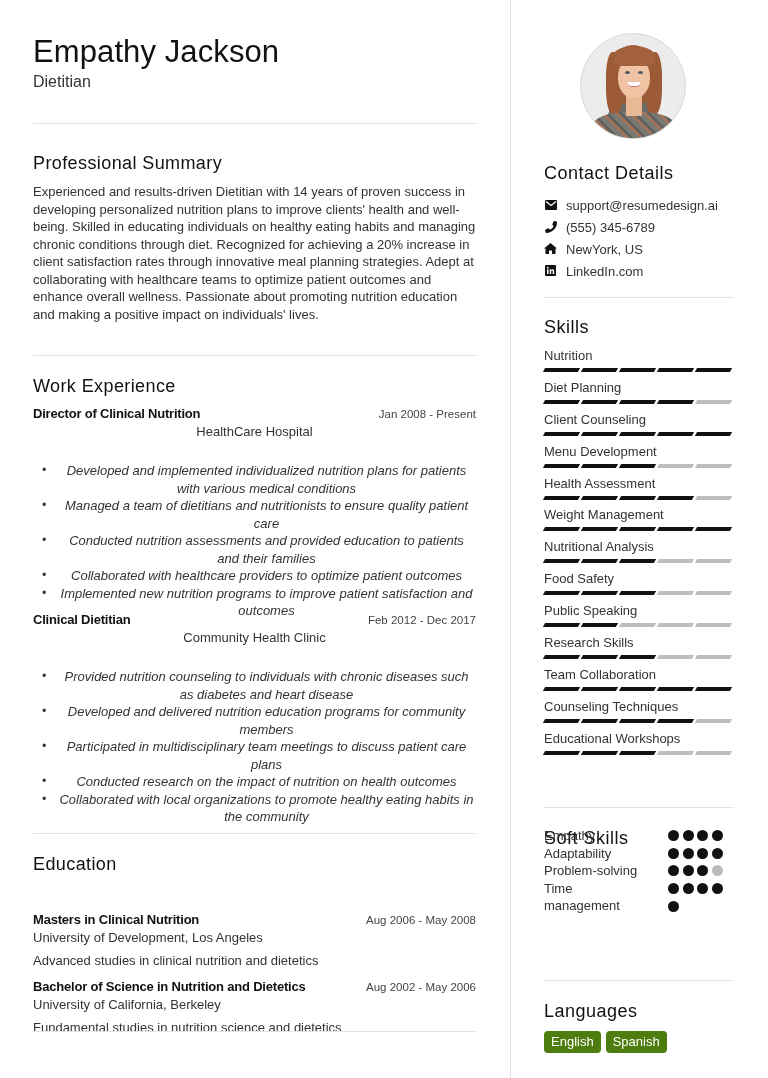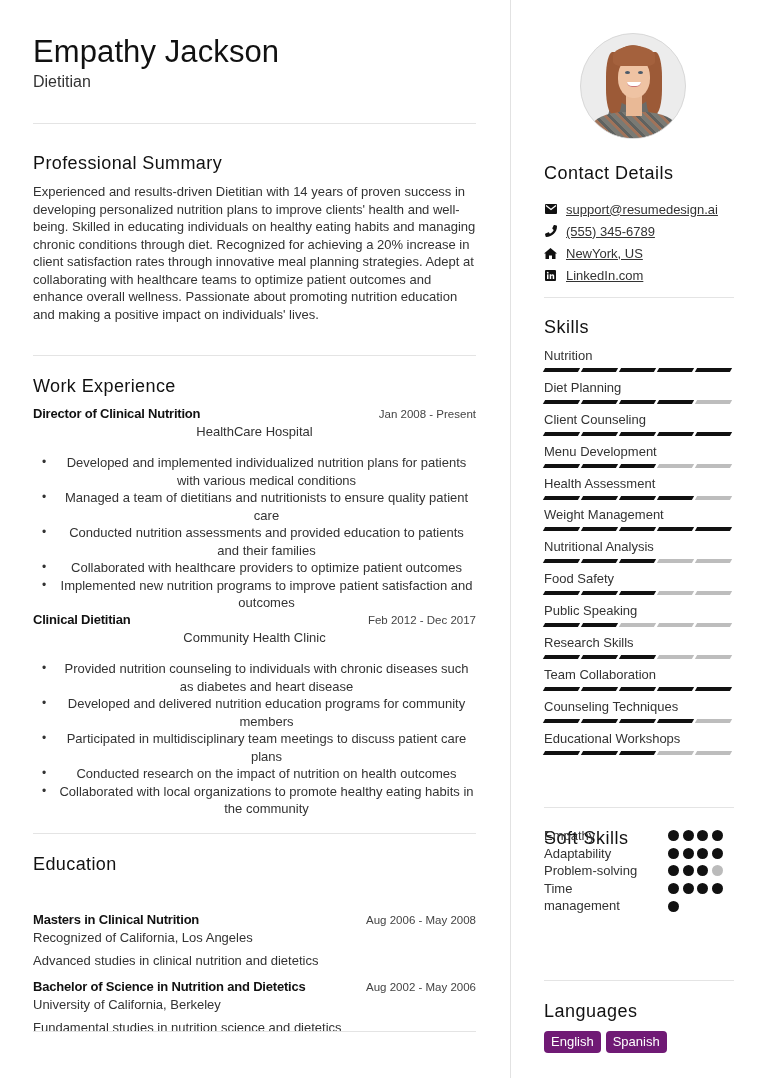--- a/index.html
+++ b/index.html
@@ -16,21 +16,21 @@
   .hr { height: 1px; background: #e4e4e4; position: absolute; left: 0; width: 443px; }
 
   .section-title { position: absolute; left: 0; font-size: 18px; font-weight: 500; color: #111; letter-spacing: 0.4px; }
   .summary { position: absolute; left: 0; top: 183px; width: 443px; font-size: 13px; line-height: 17.5px; color: #333; }
 
   .job { position: absolute; left: 0; width: 443px; text-align: center; }
   .job-head { display: flex; justify-content: space-between; align-items: baseline; }
   .job-role { font-size: 13px; font-weight: 700; color: #111; letter-spacing: -0.2px; }
   .job-date { font-size: 11.5px; color: #444; }
   .job-org { font-size: 13px; color: #333; margin-top: 3px; }
-  .bullets { list-style: none; margin-top: 15px; padding-left: 24px; }
+  .bullets { list-style: none; margin-top: 23px; padding-left: 24px; font-style: italic; }
   .bullets li { position: relative; font-size: 13px; line-height: 17.5px; color: #333; }
   .bullets li::before { content: "•"; position: absolute; left: -15px; top: 0; font-size: 12px; color: #333; }
 
   .edu { position: absolute; left: 0; width: 443px; margin-top: 28px; }
   .edu-desc { font-size: 13px; color: #333; margin-top: 8px; }
 
   .photo { position: absolute; left: 36px; top: 33px; width: 106px; height: 106px; border-radius: 50%;
            background: radial-gradient(circle at 50% 35%, #f0c6a8 0 18%, transparent 19%),
                        radial-gradient(ellipse at 50% 40%, #9a5b3a 0 34%, transparent 35%),
                        radial-gradient(ellipse at 50% 105%, #6b6b68 0 38%, transparent 39%),
@@ -42,39 +42,39 @@
   .photo .hair-t { position: absolute; left: 32px; top: 12px; width: 42px; height: 20px; border-radius: 50% 50% 20% 20%; background: #a4613d; }
   .photo .shirt { position: absolute; left: 10px; top: 78px; width: 86px; height: 40px; border-radius: 40% 40% 0 0; background: repeating-linear-gradient(45deg,#7a7a74 0 4px,#a0735a 4px 7px,#5f6260 7px 10px); }
   .photo .neck { position: absolute; left: 45px; top: 60px; width: 16px; height: 22px; background: #e9b996; }
   .photo .smile { position: absolute; left: 46px; top: 48px; width: 14px; height: 5px; border-radius: 0 0 8px 8px; background: #fff; border-bottom: 1px solid #c77; }
   .photo .eye { position: absolute; top: 37px; width: 5px; height: 3px; border-radius: 50%; background: #4a5a6a; }
 
   .side-title { position: absolute; left: 0; font-size: 18px; font-weight: 500; color: #111; letter-spacing: 0.5px; }
   .side-hr { position: absolute; left: 0; width: 190px; height: 1px; background: #e4e4e4; }
 
   .contact { position: absolute; left: 0; top: 198px; }
-  .contact-row { display: flex; align-items: center; height: 22px; font-size: 13px; color: #333; text-decoration: underline; }
+  .contact-row { display: flex; align-items: flex-start; height: 22px; font-size: 13px; color: #333; }
   .contact-row .ic { width: 13px; height: 13px; margin-right: 9px; display: inline-flex; align-items: center; justify-content: center; }
 
   .skills { position: absolute; left: 0; top: 348px; width: 190px; }
   .skill { height: 31.9px; }
   .skill-name { font-size: 13px; color: #333; line-height: 16px; }
   .skill-bar { display: flex; gap: 3px; margin-top: 4px; }
   .seg { width: 35px; height: 4px; transform: skewX(-30deg); background: #111; }
   .seg.off { background: #bdbdbd; }
 
   .soft { position: absolute; left: 0; top: 827px; width: 190px; }
   .soft-row { position: relative; display: flex; font-size: 13px; color: #333; }
   .soft-name { width: 124px; line-height: 17.5px; }
   .dots { position: relative; width: 56px; height: 17px; }
   .dot { position: absolute; width: 11px; height: 11px; border-radius: 50%; background: #111; top: 3px; }
   .dot.off { background: #bbb; }
 
   .langs { position: absolute; left: 0; top: 1031px; display: flex; gap: 5px; }
-  .lang { background: #701a75; color: #fff; font-size: 13px; padding: 3px 7px 4px; border-radius: 4px; }
+  .lang { background: #4d7c0f; color: #fff; font-size: 13px; padding: 3px 7px 4px; border-radius: 4px; }
 </style>
 </head>
 <body>
 
 <div class="page">
 
   <div class="main">
     <div class="name">Empathy Jackson</div>
     <div class="job-title">Dietitian</div>
     <div class="hr" style="top:123px"></div>
@@ -117,21 +117,21 @@
 
     <div class="hr" style="top:833px"></div>
 
     <div class="section-title" style="top:854px">Education</div>
 
     <div class="edu" style="top:884px">
       <div class="job-head">
         <span class="job-role">Masters in Clinical Nutrition</span>
         <span class="job-date">Aug 2006 - May 2008</span>
       </div>
-      <div class="job-org">Recognized of California, Los Angeles</div>
+      <div class="job-org">University of Development, Los Angeles</div>
       <div class="edu-desc">Advanced studies in clinical nutrition and dietetics</div>
     </div>
 
     <div class="edu" style="top:951px">
       <div class="job-head">
         <span class="job-role">Bachelor of Science in Nutrition and Dietetics</span>
         <span class="job-date">Aug 2002 - May 2006</span>
       </div>
       <div class="job-org">University of California, Berkeley</div>
       <div class="edu-desc">Fundamental studies in nutrition science and dietetics</div>

